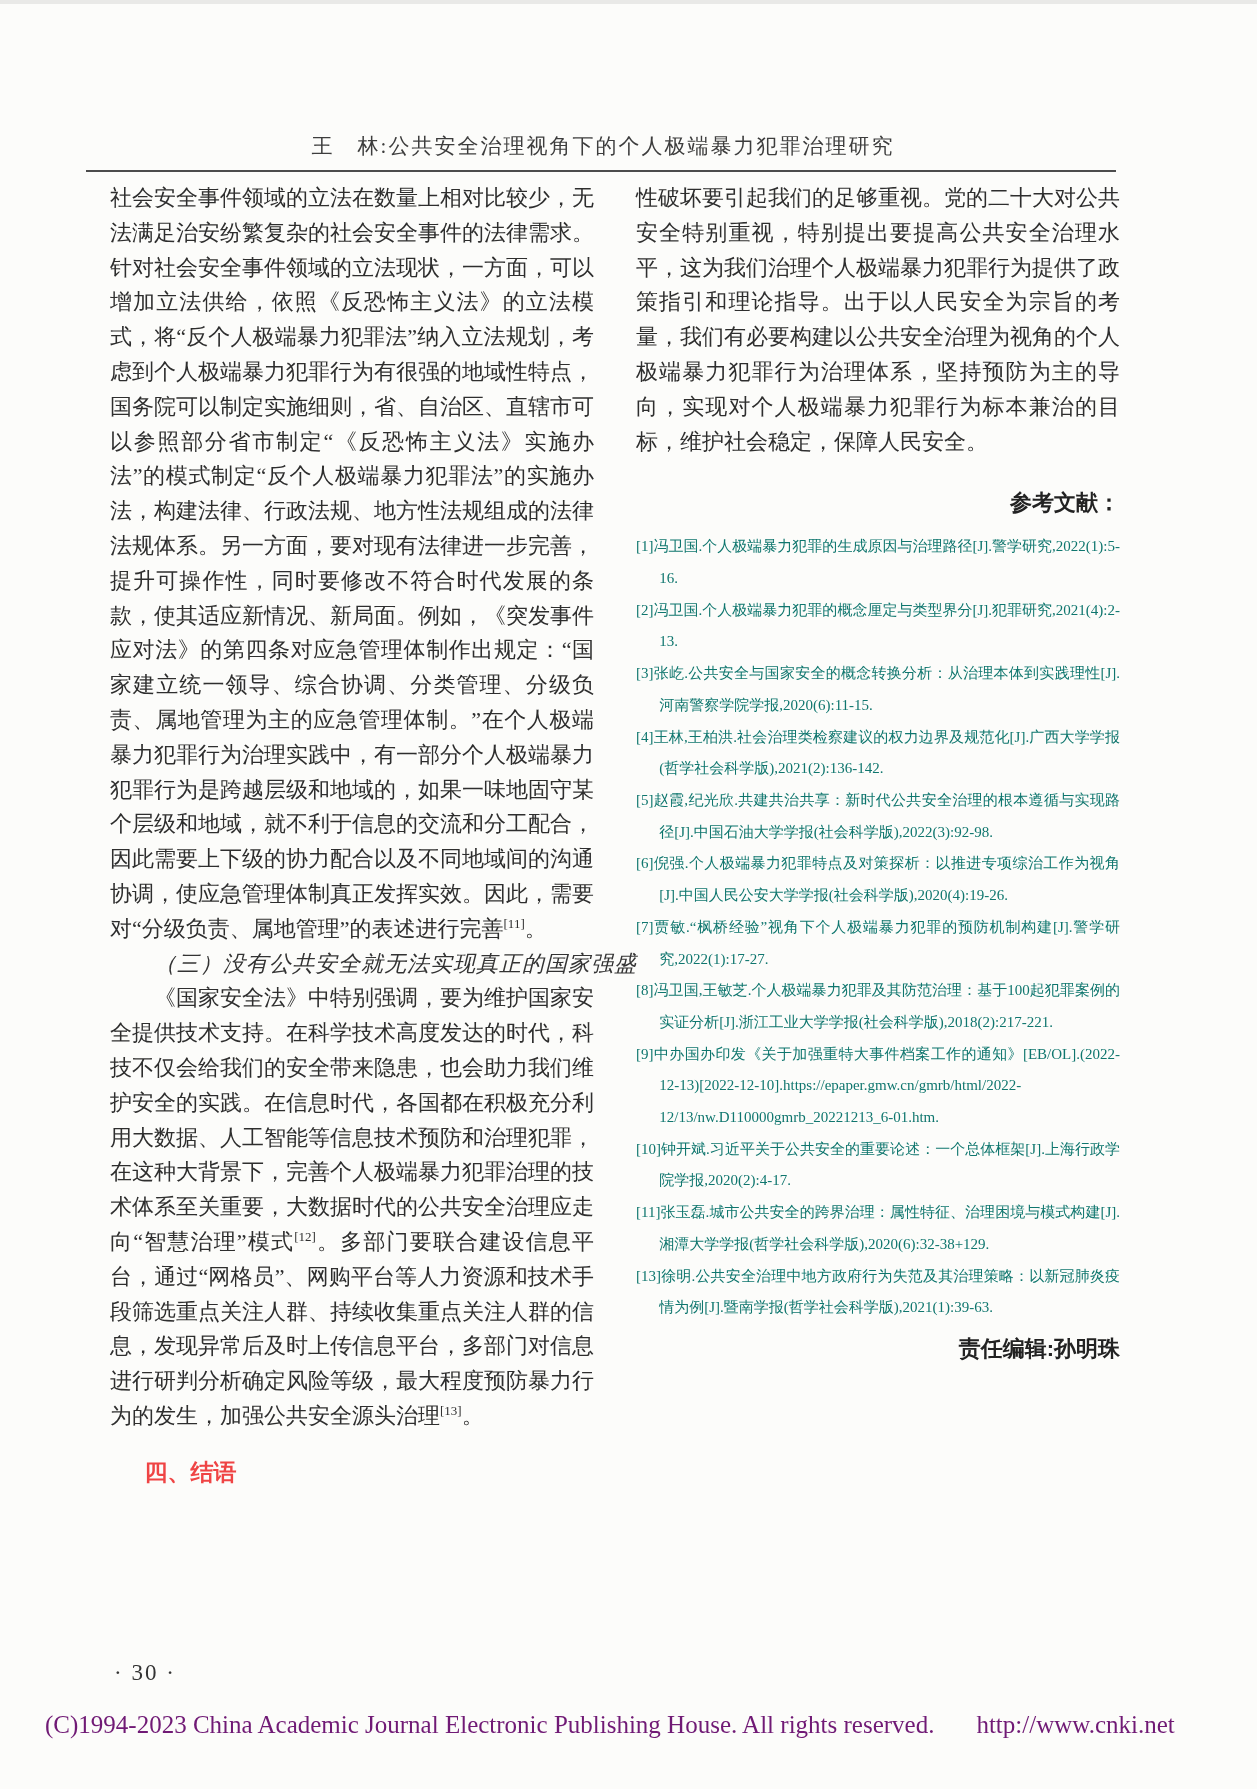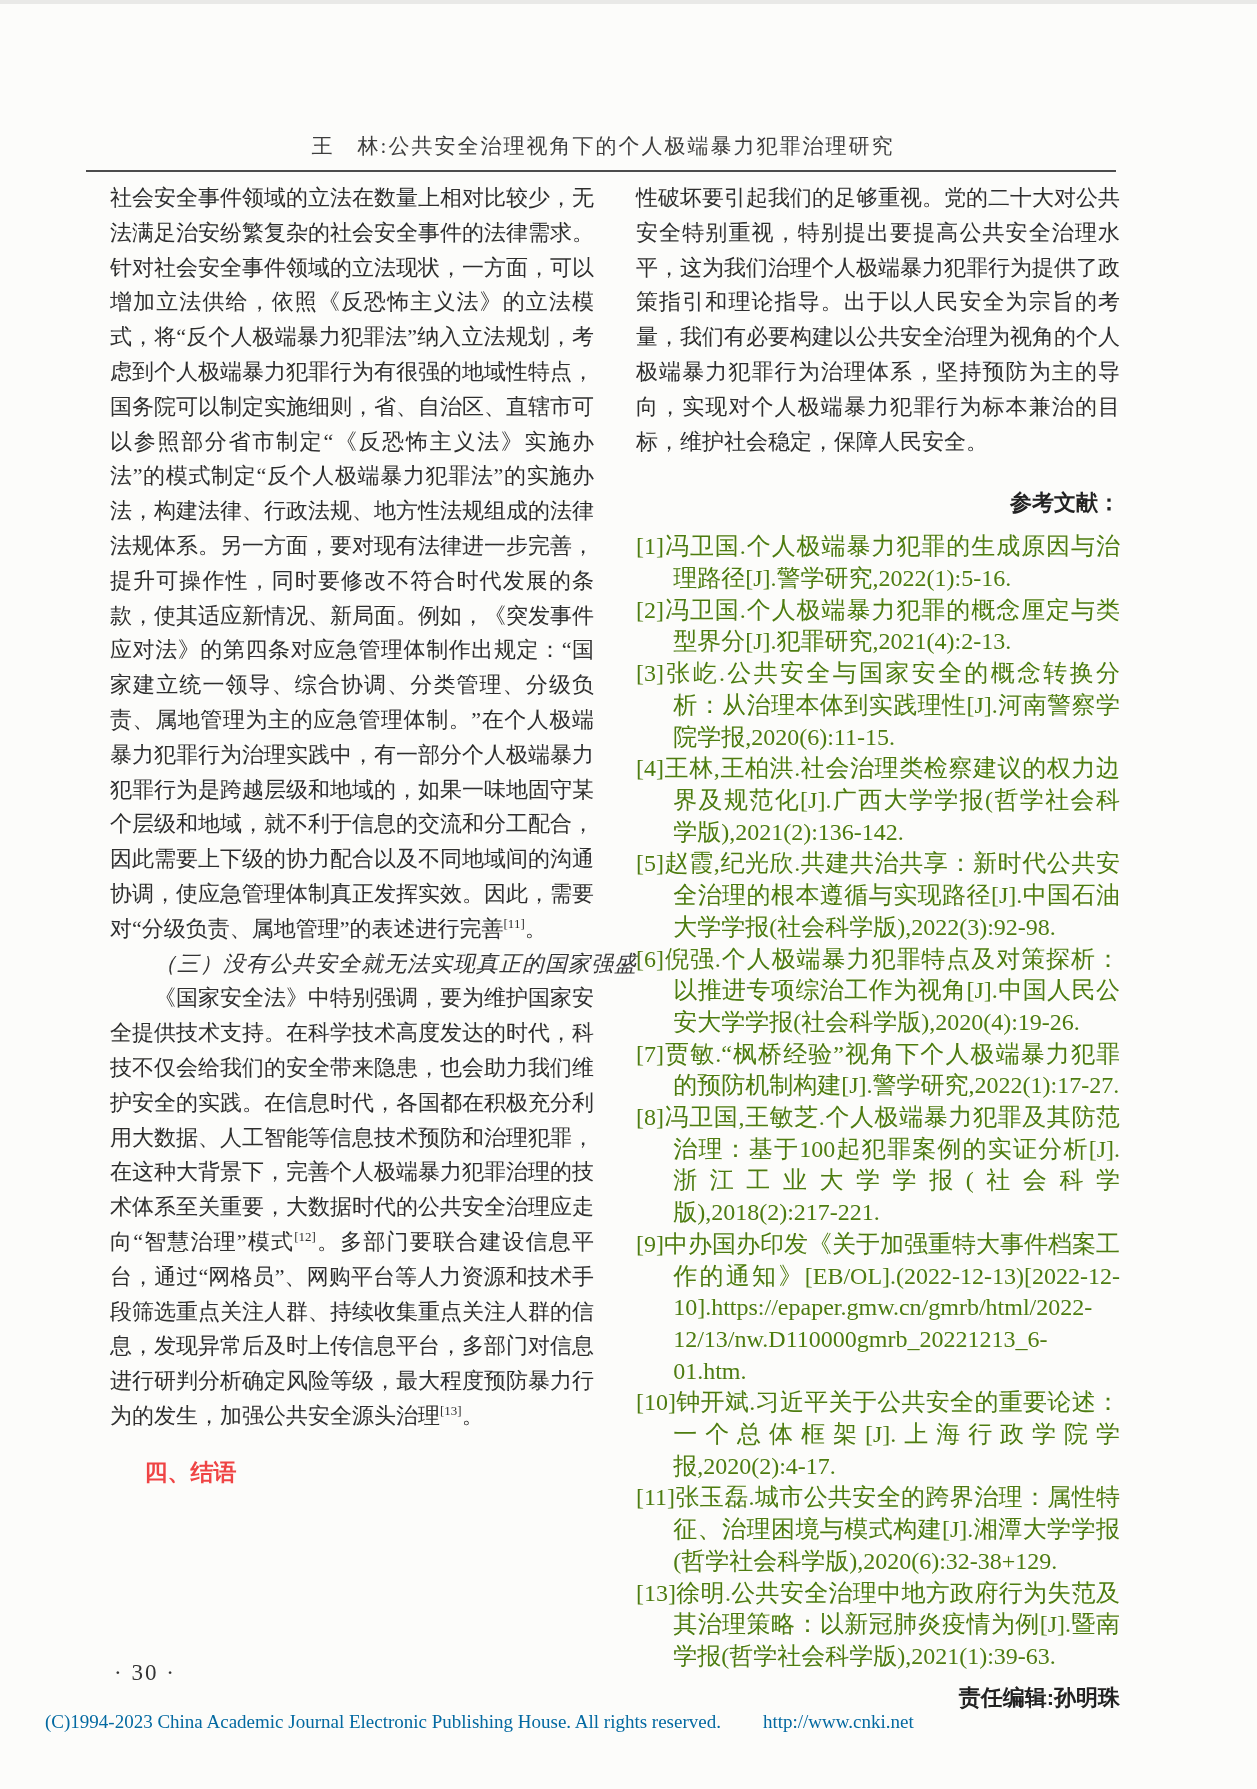--- a/index.html
+++ b/index.html
@@ -33,35 +33,35 @@
     margin:21px 0 13px 0; font-size:23px; line-height:34px; font-weight:bold;
     font-family:"Liberation Sans","DejaVu Sans",sans-serif;
     text-indent:1.5em; color:#ef4444;
   }
   .refs-heading {
     margin:27px 0 11px 0; font-size:22px; line-height:34px; font-weight:bold;
     font-family:"Liberation Sans","DejaVu Sans",sans-serif; color:#222;text-align:right;
   }
   .refs {
     list-style:none; margin:0; padding:0;
-    font-size:24px; line-height:31.7px; color:#4d7c0f;
+    font-size:15px; line-height:31.7px; color:#0f766e;
   }
   .refs li { text-align:justify; text-justify:inter-ideograph; padding-left:1.55em; text-indent:-1.55em; }
   .ref-num { letter-spacing:0; }
   .editor {
     margin-top:10px; text-align:right; font-weight:bold; font-size:22px;
     font-family:"Liberation Sans","DejaVu Sans",sans-serif; color:#222;
   }
   .page-number {
     position:absolute; left:114px; top:1656px; font-size:23px; color:#333;
     letter-spacing:2px;
   }
   .footer {
     position:absolute; left:45px; top:1707px; width:1160px;
-    font-size:19px; color:#0369a1; font-family:"Liberation Serif","DejaVu Serif",serif;
+    font-size:25px; color:#701a75; font-family:"Liberation Serif","DejaVu Serif",serif;
   }
   .footer-url { margin-left:42px; }
 </style>
 </head>
 <body>
 
 <div class="page">
 
   <div class="running-header">
     <span>王　林:公共安全治理视角下的个人极端暴力犯罪治理研究</span>

